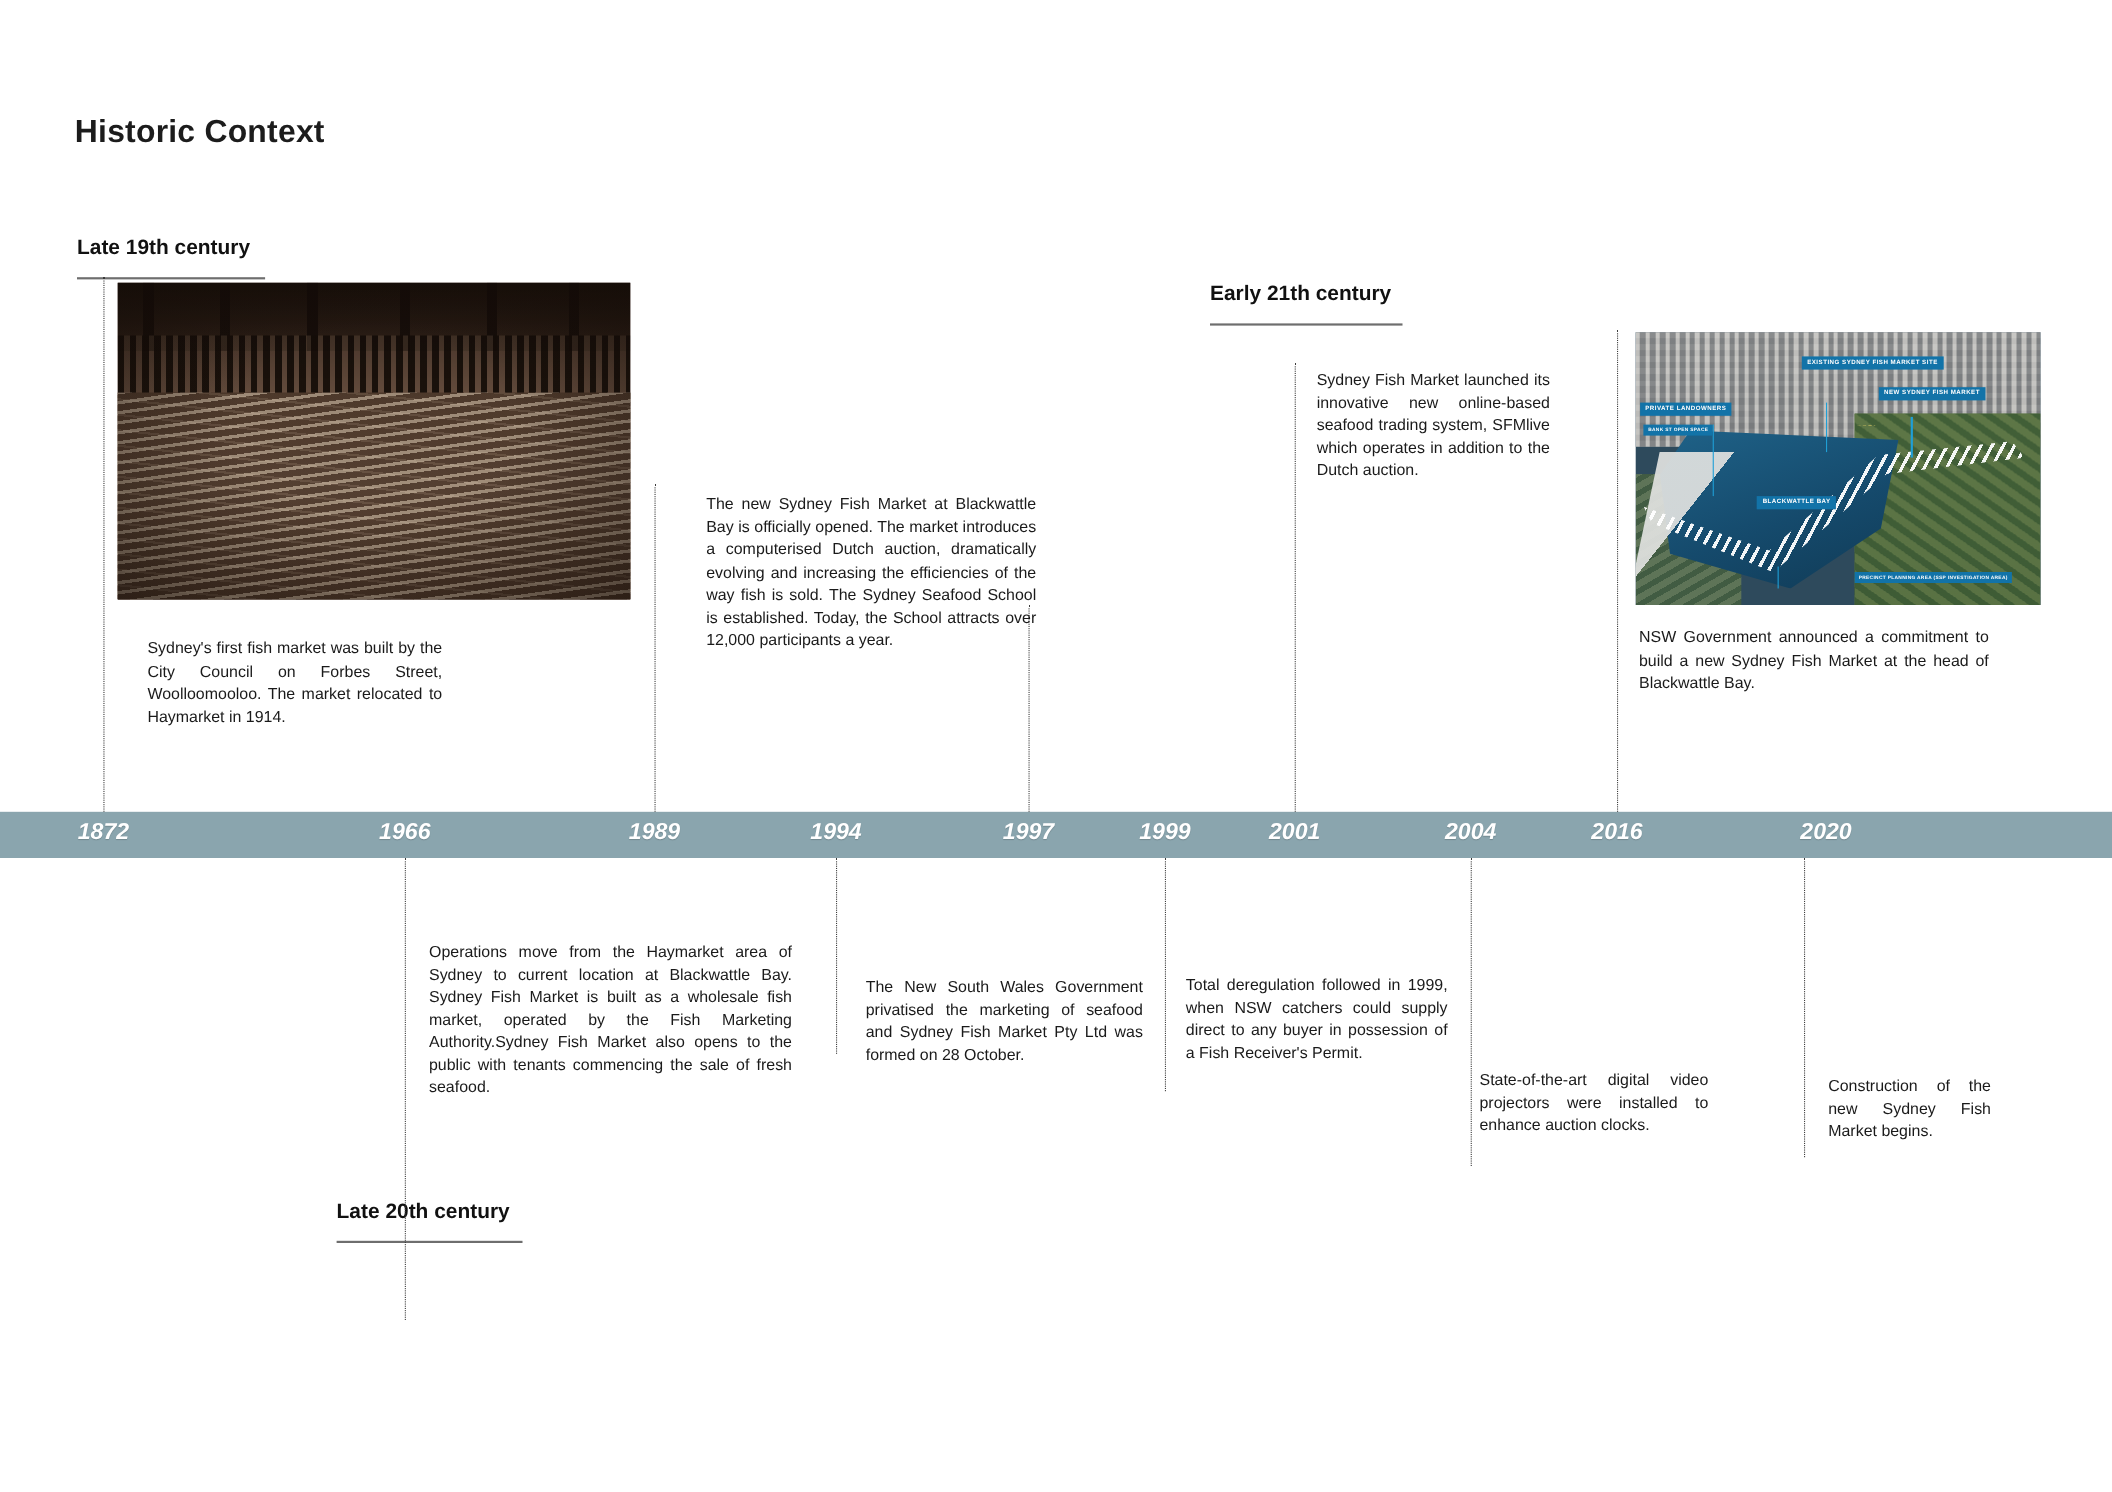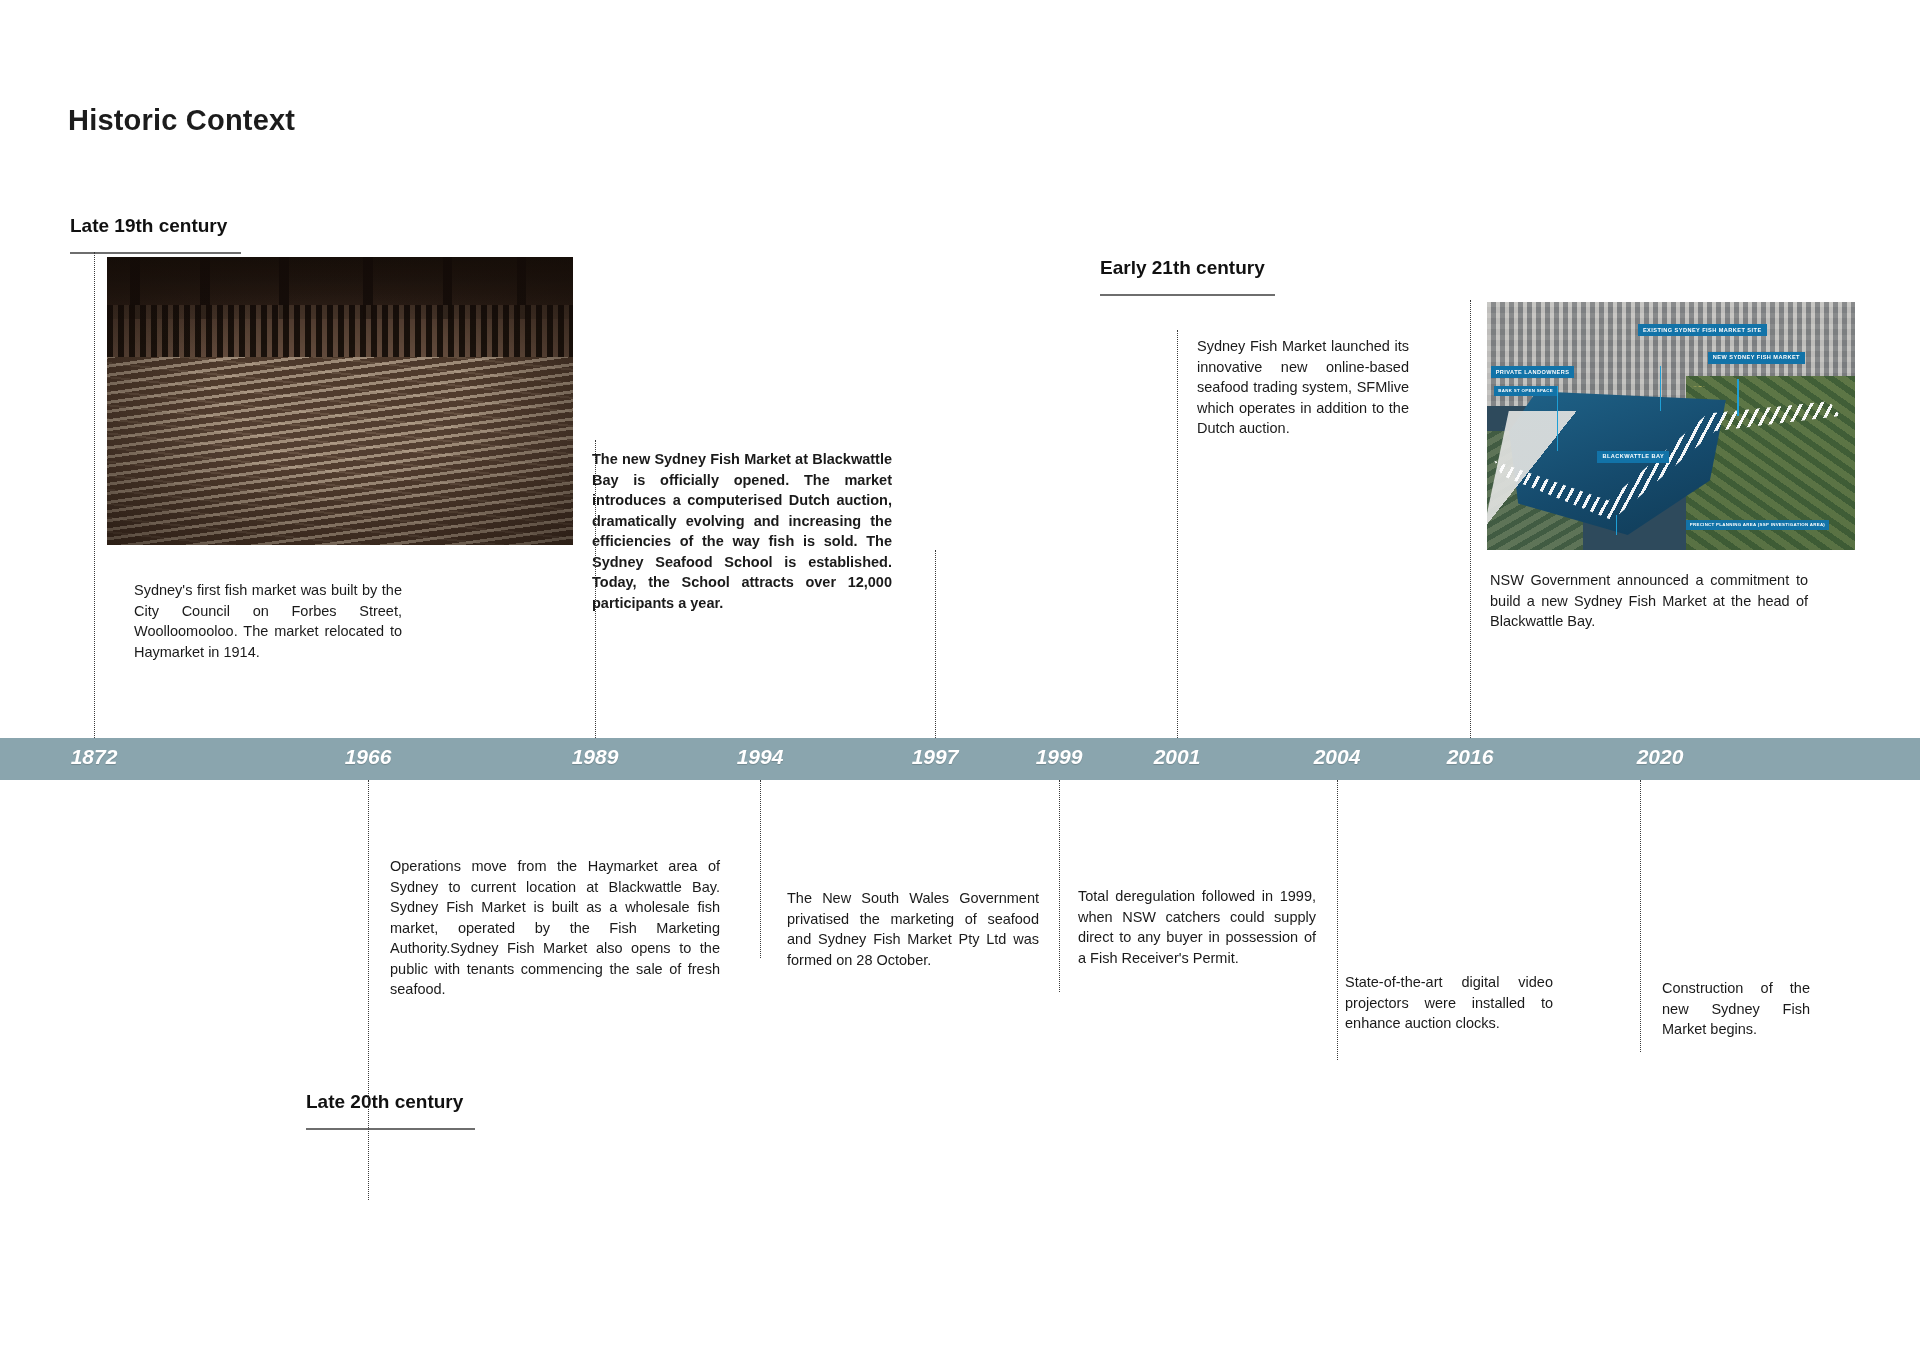--- a/index.html
+++ b/index.html
@@ -242,21 +242,21 @@
   <div class="leader" style="left:1470px; top:300px; height:438px;" data-interactable="false"></div>
 
   <div class="leader" style="left:368px;  top:780px; height:420px;" data-interactable="false"></div>
   <div class="leader" style="left:760px;  top:780px; height:178px;" data-interactable="false"></div>
   <div class="leader" style="left:1059px; top:780px; height:212px;" data-interactable="false"></div>
   <div class="leader" style="left:1337px; top:780px; height:280px;" data-interactable="false"></div>
   <div class="leader" style="left:1640px; top:780px; height:272px;" data-interactable="false"></div>
 
   <div class="note" style="left:134px; top:580px; width:268px;" data-interactable="false">Sydney's first fish market was built by the City Council on Forbes Street, Woolloomooloo. The market relocated to Haymarket in 1914.</div>
 
-  <div class="note" style="left:592px; top:449px; width:300px;font-weight:bold;" data-interactable="false">The new Sydney Fish Market at Blackwattle Bay is officially opened. The market introduces a computerised Dutch auction, dramatically evolving and increasing the efficiencies of the way fish is sold. The Sydney Seafood School is established. Today, the School attracts over 12,000 participants a year.</div>
+  <div class="note" style="left:642px; top:449px; width:300px;" data-interactable="false">The new Sydney Fish Market at Blackwattle Bay is officially opened. The market introduces a computerised Dutch auction, dramatically evolving and increasing the efficiencies of the way fish is sold. The Sydney Seafood School is established. Today, the School attracts over 12,000 participants a year.</div>
 
 
   <div class="note" style="left:1197px; top:336px; width:212px;" data-interactable="false">Sydney Fish Market launched its innovative new online-based seafood trading system, SFMlive which operates in addition to the Dutch auction.</div>
 
   <div class="note" style="left:1490px; top:570px; width:318px;" data-interactable="false">NSW Government announced a commitment to build a new Sydney Fish Market at the head of Blackwattle Bay.</div>
 
   <div class="note" style="left:390px; top:856px; width:330px;" data-interactable="false">Operations move from the Haymarket area of Sydney to current location at Blackwattle Bay. Sydney Fish Market is built as a wholesale fish market, operated by the Fish Marketing Authority.Sydney Fish Market also opens to the public with tenants commencing the sale of fresh seafood.</div>
 
   <div class="note" style="left:787px; top:888px; width:252px;" data-interactable="false">The New South Wales Government privatised the marketing of seafood and Sydney Fish Market Pty Ltd was formed on 28 October.</div>
 

